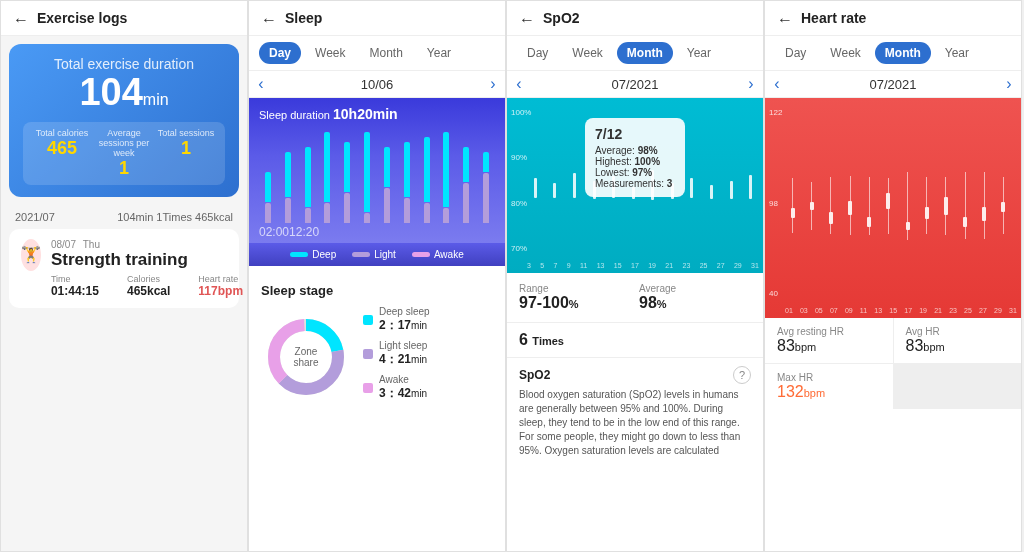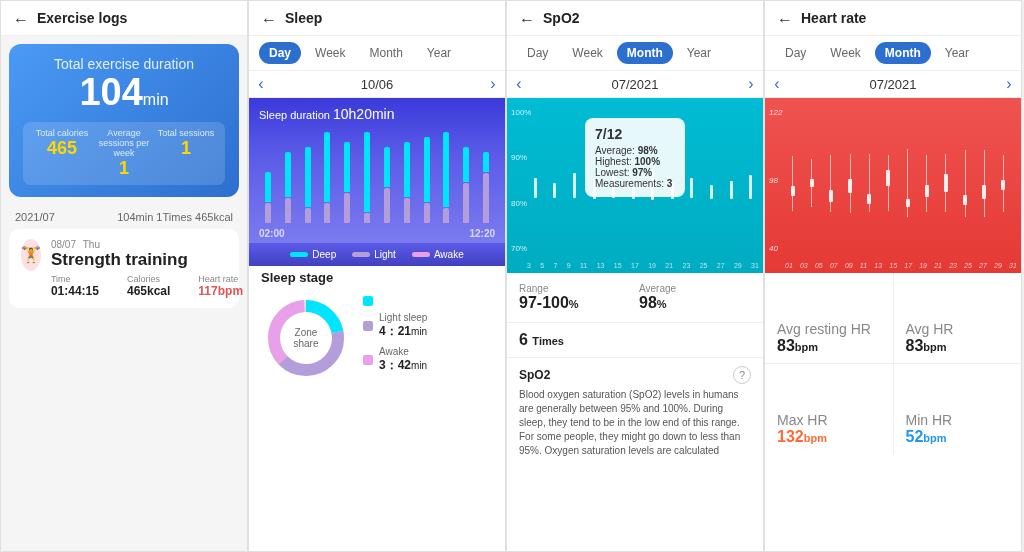--- a/index.html
+++ b/index.html
@@ -188,21 +188,21 @@
     }
     .sleep-duration-label {
       position: absolute;
       top: 8px;
       left: 10px;
       color: #fff;
       font-size: 11px;
     }
     .sleep-duration-value {
       font-size: 14px;
-      font-weight: 400;
+      font-weight: 700;
     }
     .sleep-bars {
       position: absolute;
       bottom: 20px;
       left: 10px;
       right: 10px;
       height: 100px;
       display: flex;
       align-items: flex-end;
       gap: 2px;
@@ -223,24 +223,23 @@
       background: #b39ddb;
       border-radius: 2px 2px 0 0;
       width: 6px;
     }
     .sleep-time-labels {
       position: absolute;
       bottom: 4px;
       left: 10px;
       right: 10px;
       display: flex;
-      justify-content: space-between;
+      justify-content: flex-start;
       color: rgba(255,255,255,0.7);
-      font-size: 10px;
-      font-weight: bold;
+      font-size: 12px;
     }
     .sleep-legend {
       display: flex;
       justify-content: center;
       gap: 16px;
       padding: 6px 0;
       background: linear-gradient(180deg, #5b5be8, #4040c0);
     }
     .legend-item {
       display: flex;
@@ -250,21 +249,21 @@
       font-size: 10px;
     }
     .legend-dot {
       width: 18px;
       height: 5px;
       border-radius: 3px;
     }
 
     
     .sleep-stage-section {
-      padding: 4px 12px;
+      padding: 17px 12px;
       background: #fff;
     }
     .section-title {
       font-size: 13px;
       font-weight: 600;
       color: #222;
       margin-bottom: 8px;
     }
     .sleep-stage-content {
       display: flex;
@@ -385,24 +384,23 @@
       align-items: center;
       justify-content: center;
       font-size: 11px;
       color: #888;
       cursor: pointer;
     }
 
     
     .hr-chart-area {
       background: linear-gradient(180deg, #ef5350 0%, #e53935 100%);
-      height: 175px;
+      height: 220px;
       position: relative;
       overflow: hidden;
-      font-style: italic;
     }
     .hr-y-labels {
       position: absolute;
       left: 4px;
       top: 10px;
       bottom: 20px;
       display: flex;
       flex-direction: column;
       justify-content: space-between;
       color: rgba(255,255,255,0.8);
@@ -421,22 +419,22 @@
     .hr-stats-grid {
       display: grid;
       grid-template-columns: 1fr 1fr;
       gap: 1px;
       background: #eee;
     }
     .hr-stat-cell {
       background: #fff;
       padding: 8px 12px;
     }
-    .hr-stat-label { font-size: 14px; color: #888; margin-top: 40px; }
-    .hr-stat-value { font-size: 16px; font-weight: 700; color: #222; }
+    .hr-stat-label { font-size: 10px; color: #888; }
+    .hr-stat-value { font-size: 16px; font-weight: 400; color: #222; }
     .hr-stat-unit { font-size: 11px; }
     .hr-stat-value.orange { color: #ff6b35; }
     .hr-stat-value.blue { color: #2196f3; }
 
     
     .candle-container {
       position: absolute;
       left: 20px;
       right: 10px;
       top: 15px;
@@ -661,20 +659,26 @@
 
           <circle cx="45" cy="45" r="32" fill="none" stroke="#b39ddb" stroke-width="12" stroke-dasharray="82 157" stroke-dashoffset="-44" transform="rotate(-90 45 45)"></circle>
 
           <circle cx="45" cy="45" r="32" fill="none" stroke="#e8a0e8" stroke-width="12" stroke-dasharray="73 157" stroke-dashoffset="-126" transform="rotate(-90 45 45)"></circle>
         </svg>
         <div class="donut-label">Zone share</div>
       </div>
       <div class="sleep-stage-list">
         <div class="stage-item">
           <div class="stage-dot" style="background:#00e5ff"></div>
+          <div class="stage-info">
+            <div class="stage-name">Deep sleep</div>
+            <div class="stage-time">
+              <span>2</span>：<span>17</span><span class="stage-time-unit">min</span>
+            </div>
+          </div>
         </div>
         <div class="stage-item">
           <div class="stage-dot" style="background:#b39ddb"></div>
           <div class="stage-info">
             <div class="stage-name">Light sleep</div>
             <div class="stage-time">
               <span>4</span>：<span>21</span><span class="stage-time-unit">min</span>
             </div>
           </div>
         </div>
@@ -949,20 +953,14 @@
       <div class="hr-stat-value">
         <span>83</span><span class="hr-stat-unit">bpm</span>
       </div>
     </div>
     <div class="hr-stat-cell">
       <div class="hr-stat-label">Max HR</div>
       <div class="hr-stat-value orange">
         <span>132</span><span class="hr-stat-unit">bpm</span>
       </div>
     </div>
-    <div class="hr-stat-cell">
-      <div class="hr-stat-label">Min HR</div>
-      <div class="hr-stat-value blue">
-        <span>52</span><span class="hr-stat-unit">bpm</span>
-      </div>
-    </div>
   </div>
 </div>
 
 </body></html>

